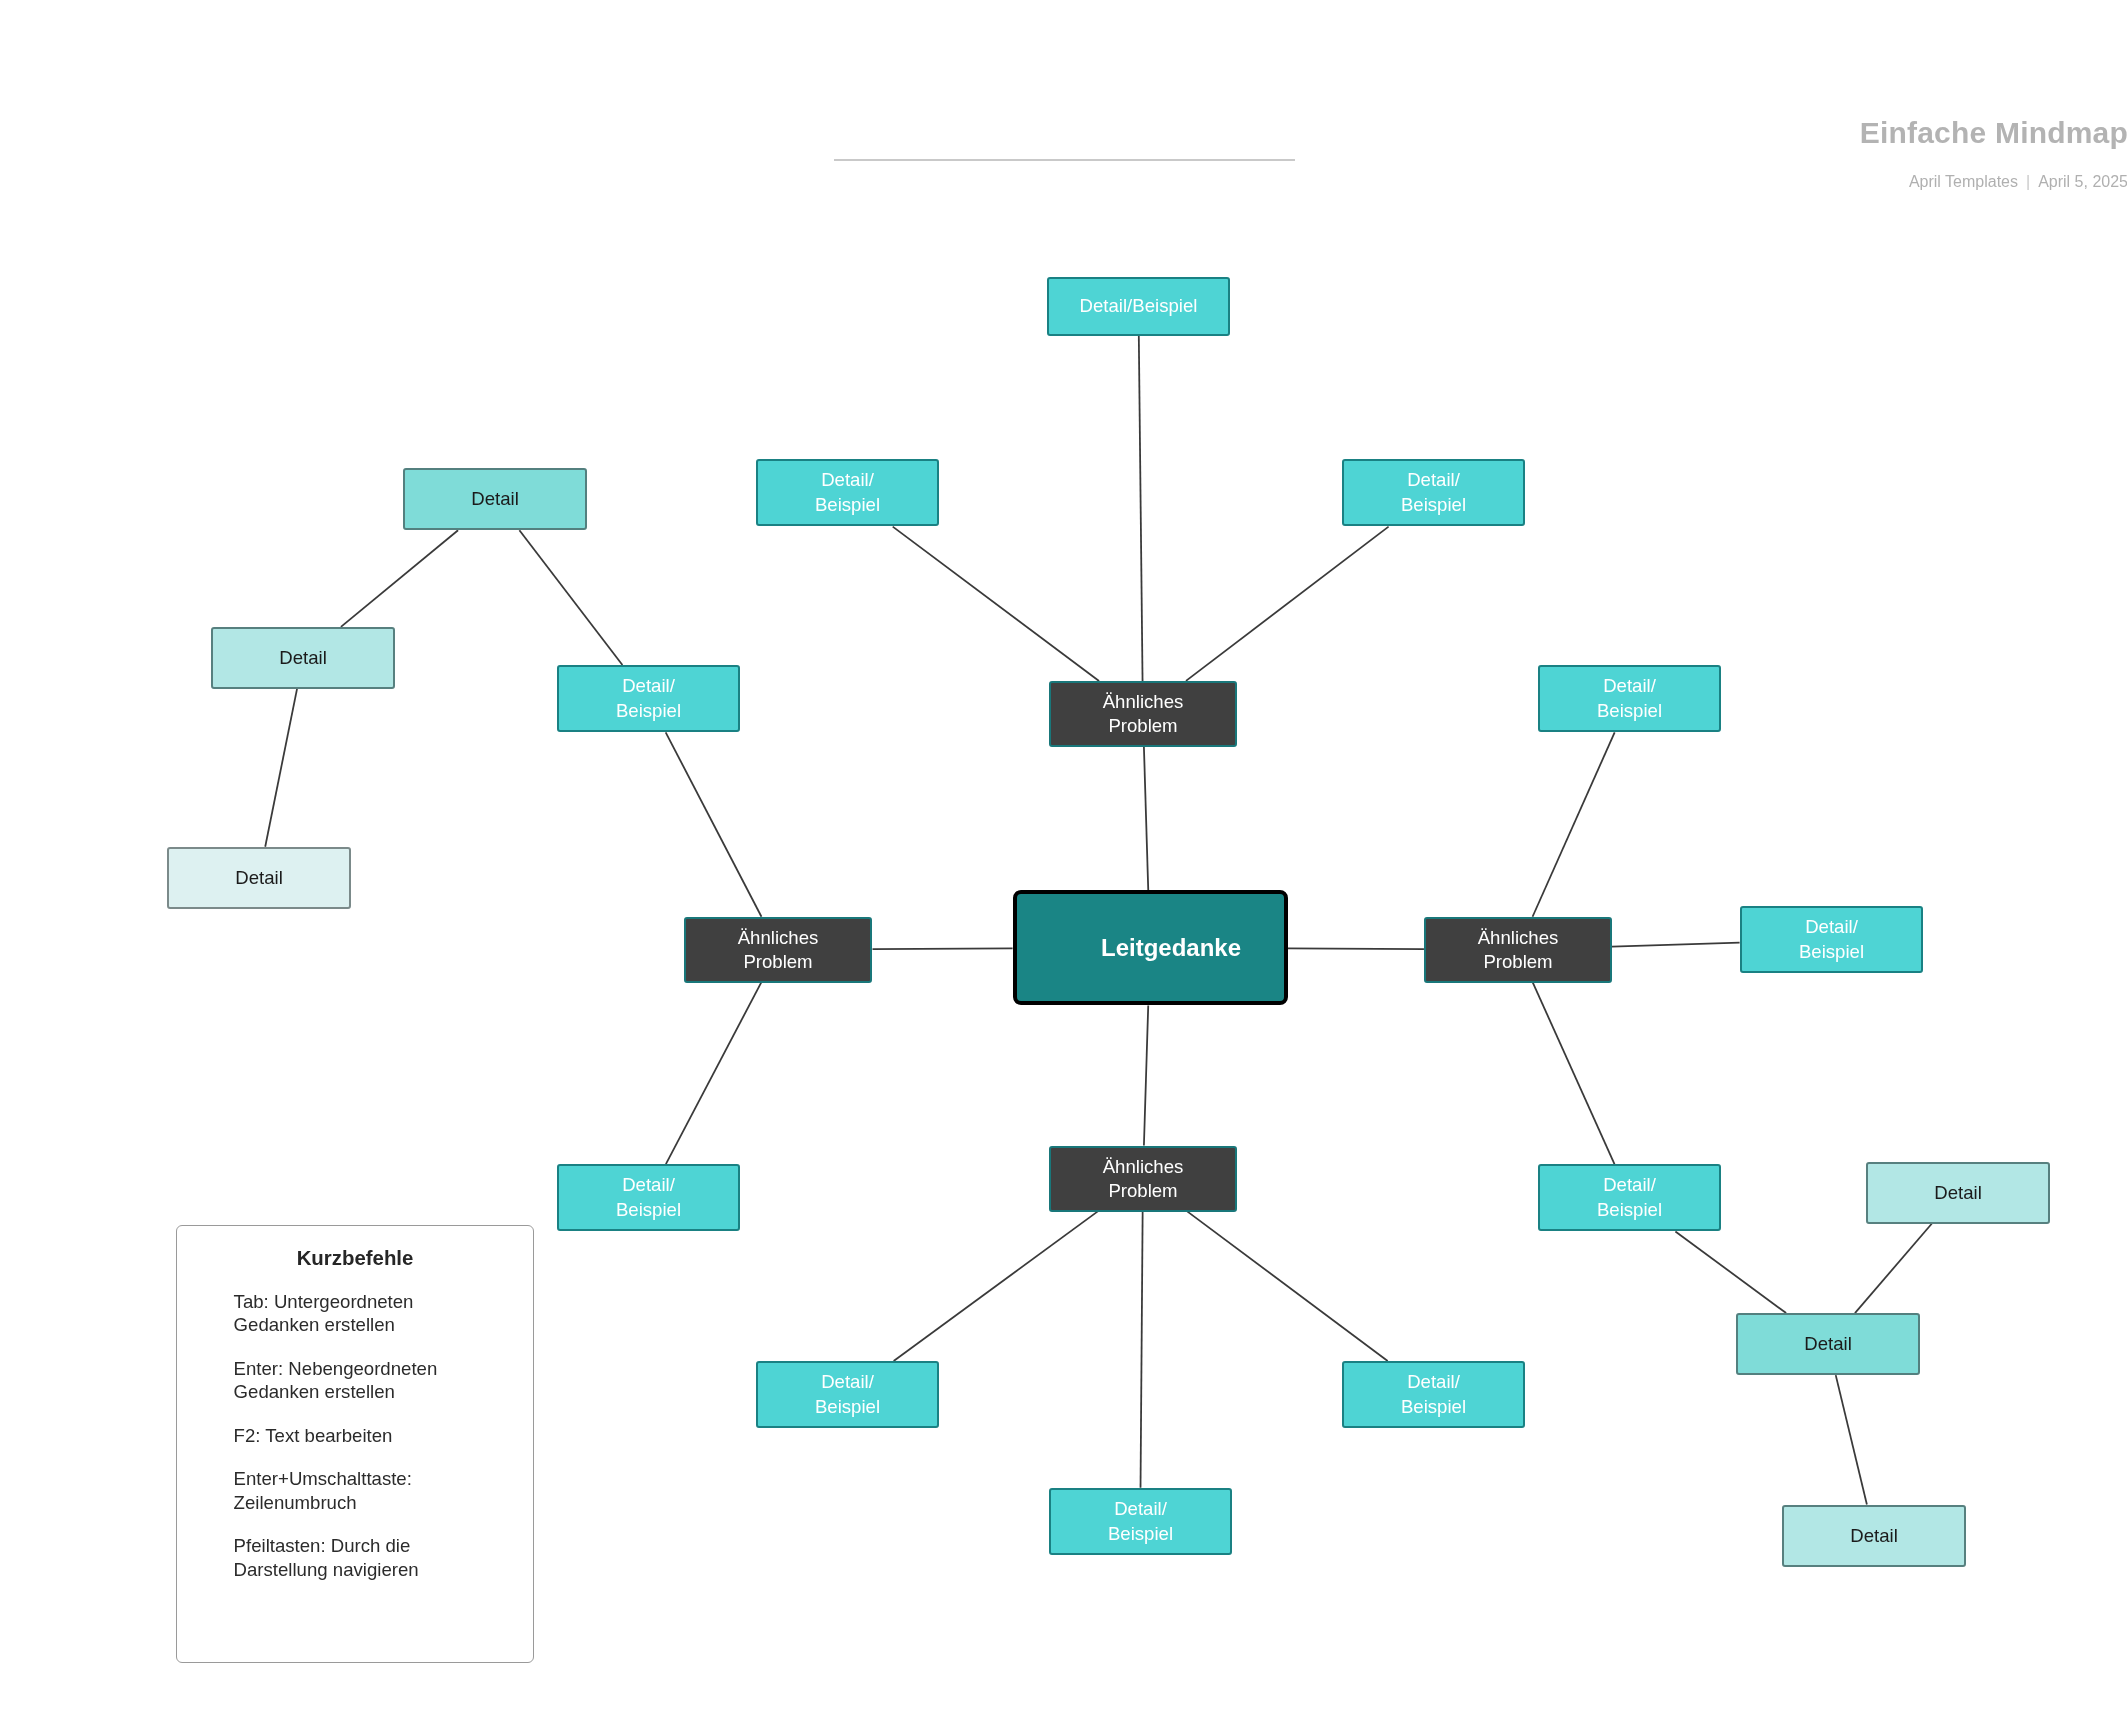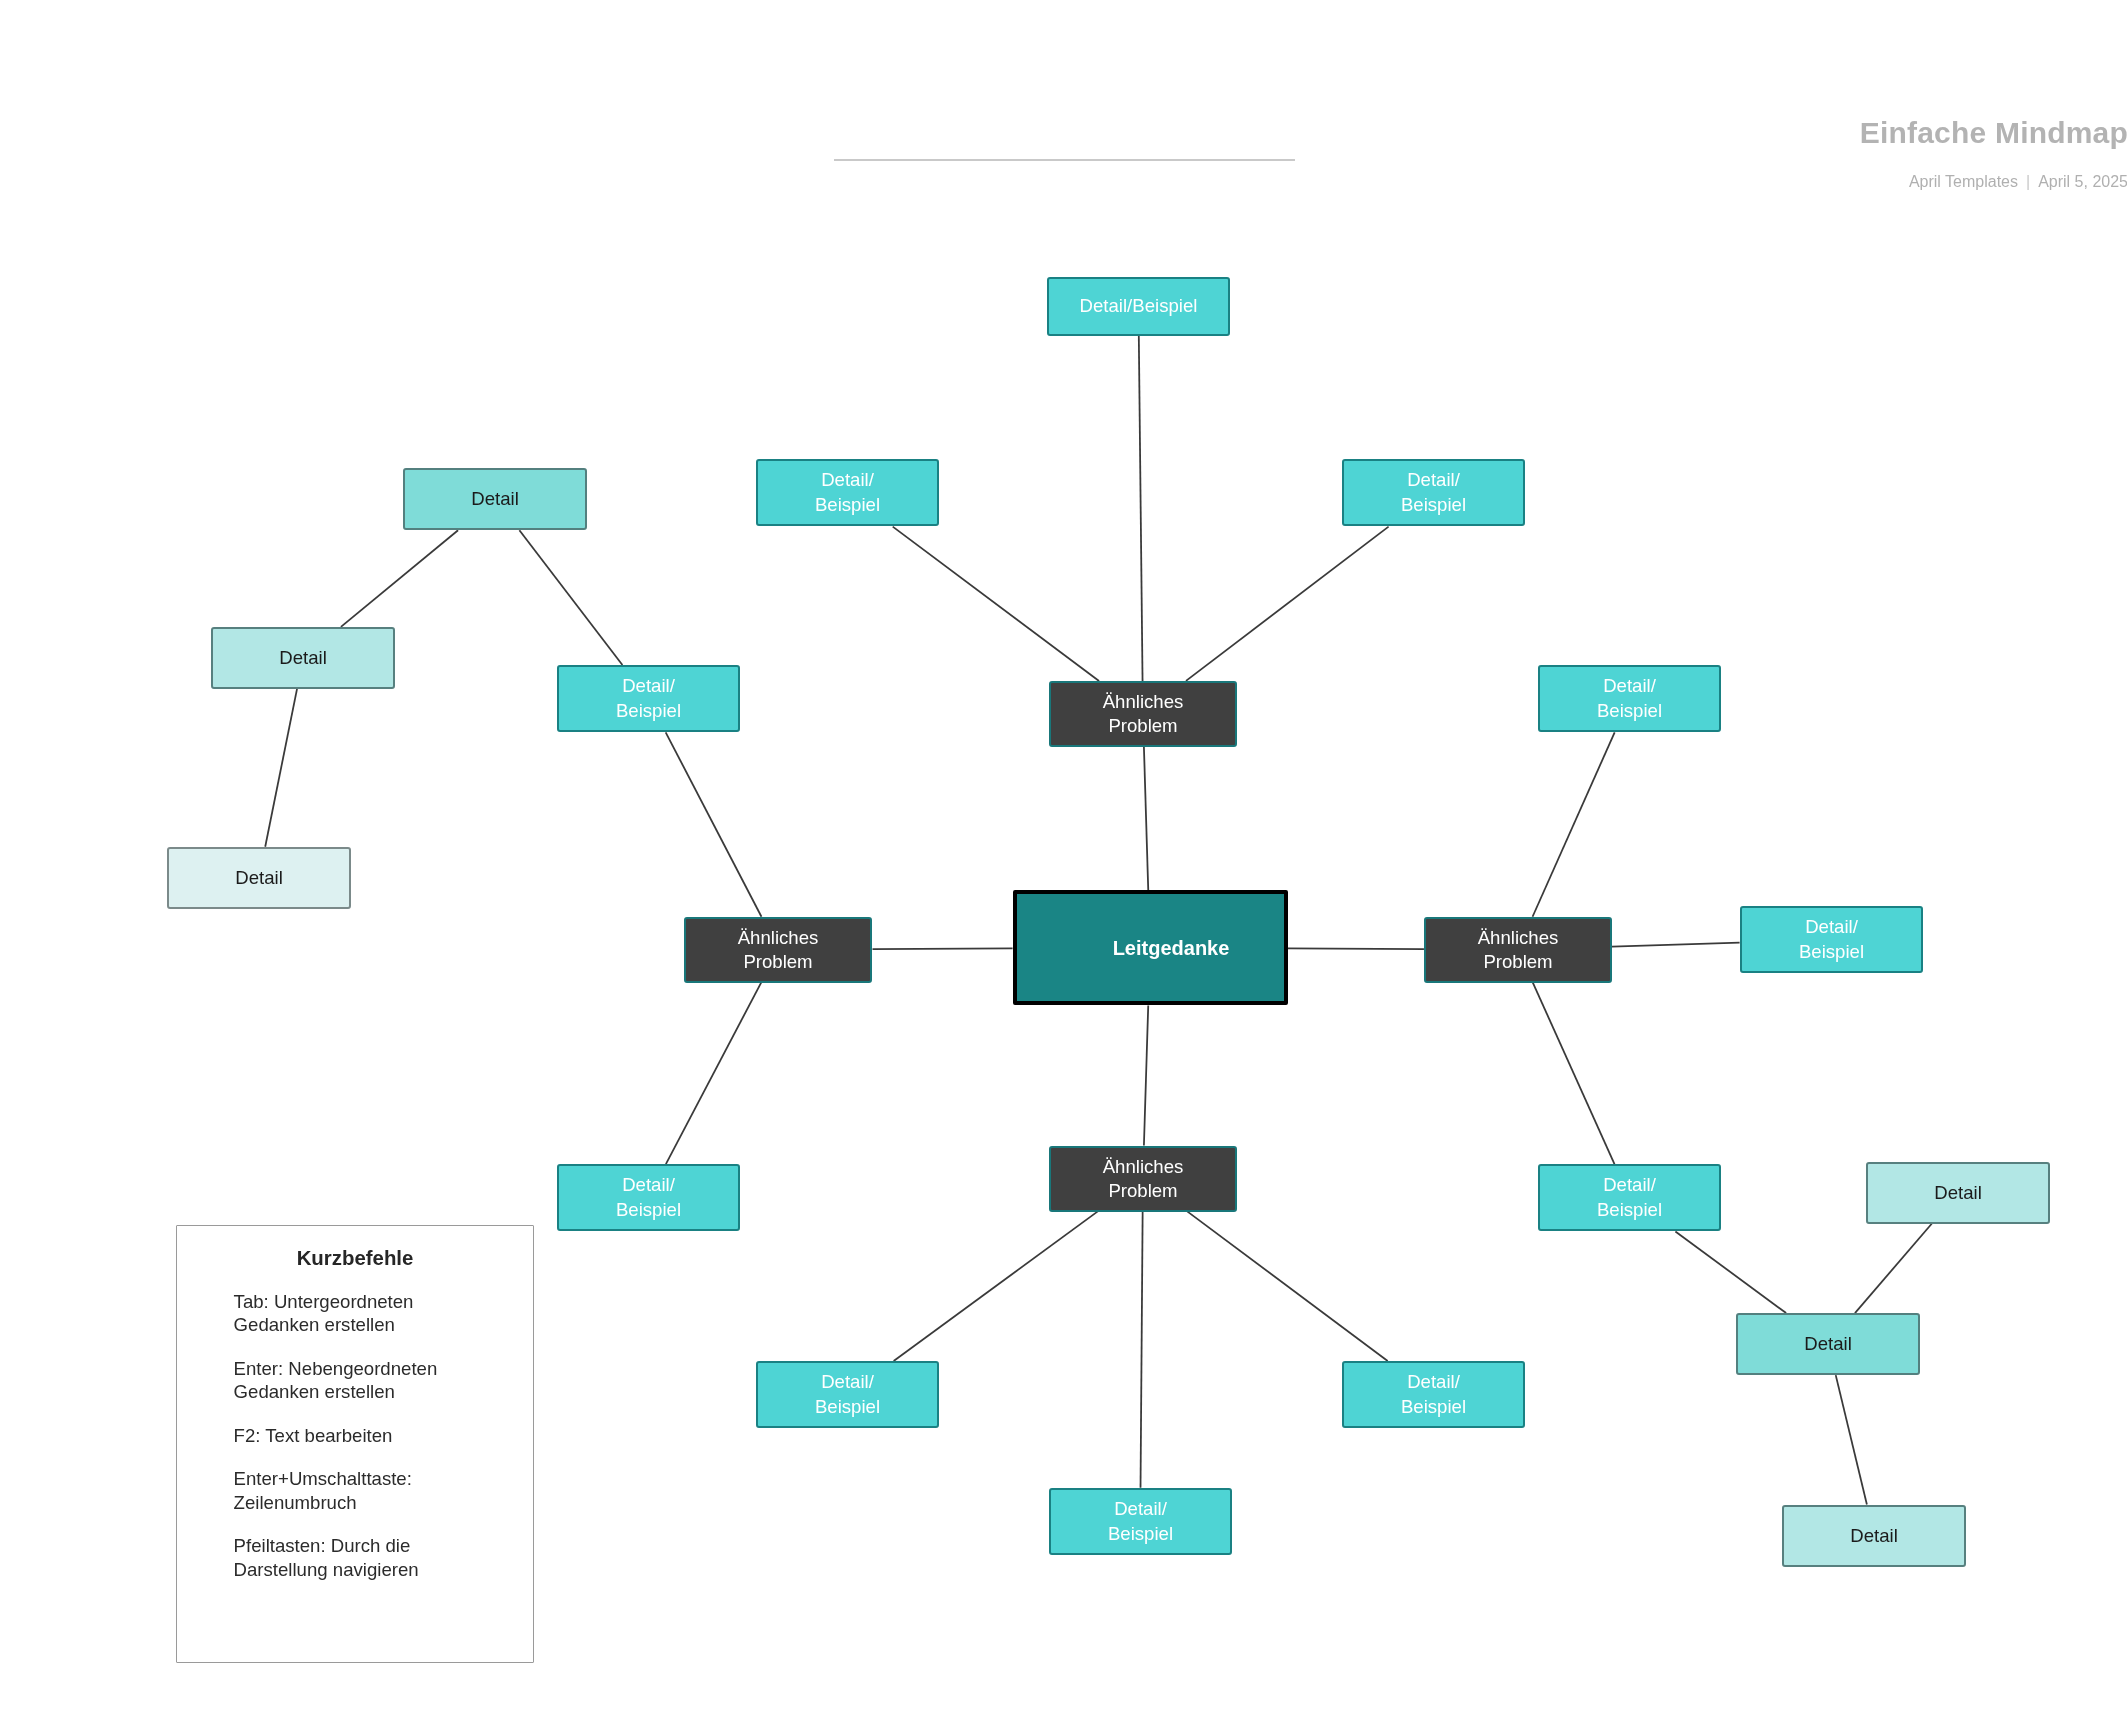--- a/index.html
+++ b/index.html
@@ -71,23 +71,23 @@
     justify-content: center;
     text-align: center;
     border-radius: 3px;
     white-space: pre-line;
     line-height: 1.3;
   }
   .node-root {
     background: #1a8585;
     border: 4.4px solid #000000;
     color: #ffffff;
-    font-size: 20px;
+    font-size: 24px;
     font-weight: bold;
-    border-radius: 2px;
+    border-radius: 8px;
     padding-left: 41px;
   }
   .node-branch {
     background: #404040;
     border: 2.7px solid #19777a;
     color: #ffffff;
     font-size: 18.6px;
   }
   .node-leaf {
     background: #4ed4d4;
@@ -117,21 +117,21 @@
   
   #shortcuts-panel {
     position: absolute;
     left: 176px;
     top: 1225px;
     width: 358px;
     height: 438px;
     box-sizing: border-box;
     background: #ffffff;
     border: 1.8px solid #9a9a9a;
-    border-radius: 1px;
+    border-radius: 6px;
     padding: 21px 26.6px;
   }
   #shortcuts-title {
     text-align: center;
     font-size: 20.4px;
     font-weight: bold;
     color: #262626;
     margin-bottom: 19.5px;
   }
   .shortcut-item {

